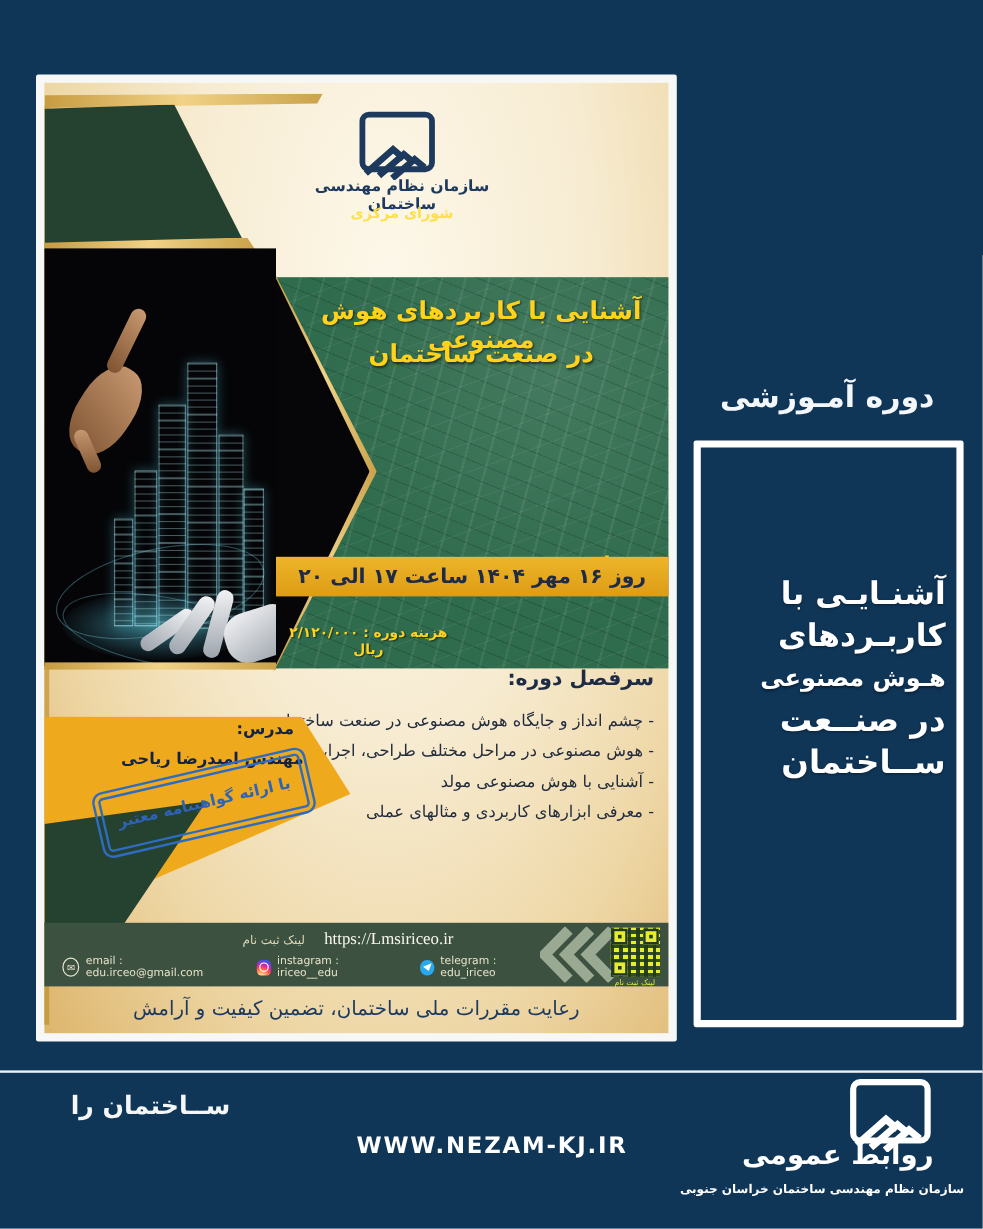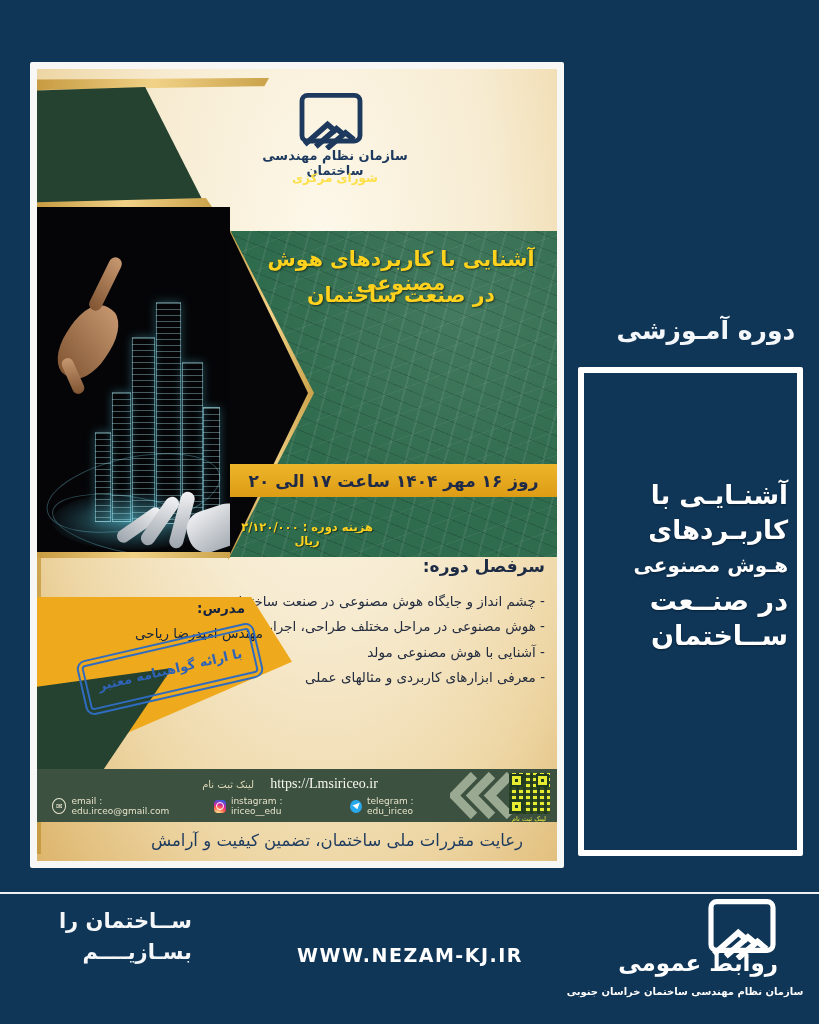--- a/index.html
+++ b/index.html
@@ -67,21 +67,21 @@
   
   .syll-title{left:345px;top:556px;width:200px;font-size:17px;font-weight:bold;color:#1d2b45;}
   .syllabus{left:45px;top:589px;width:500px;font-size:13.5px;line-height:25.4px;color:#232c3f;}
 
   
   .gold-wedge{left:37px;top:597px;width:255px;height:175px;background:#efa91c;
     clip-path:polygon(0 0,84% 0,100% 37%,0 100%);}
   .green-wedge{left:37px;top:668px;width:135px;height:104px;background:#24422f;
     clip-path:polygon(0 18%,100% 0,48% 100%,0 100%);}
   .modares-label{left:45px;top:600px;width:200px;font-size:13.5px;font-weight:bold;color:#14233f;}
-  .modares-name{left:55px;top:625px;width:208px;font-size:13.5px;font-weight:normal;color:#14233f;}
+  .modares-name{left:45px;top:625px;width:208px;font-size:13.5px;font-weight:bold;color:#14233f;}
   .stamp{left:84px;top:646px;width:168px;height:42px;transform:rotate(-13deg);
     border:2px solid #2f6cc0;outline:2px solid #2f6cc0;outline-offset:3px;border-radius:4px;
     display:flex;align-items:center;justify-content:center;
     color:#2e63b8;font-weight:bold;font-size:13px;}
 
   
   .reg-bar{left:37px;top:769px;width:520px;height:53px;background:#3d5140;}
   .reg-row1{left:150px;top:774px;width:280px;height:20px;display:flex;align-items:center;justify-content:center;gap:16px;}
   .reg-link-label{font-size:10px;color:#ddd8b8;}
   .reg-url{font-size:14px;color:#f7f7ee;font-family:"Liberation Serif","DejaVu Serif",serif;}
@@ -94,24 +94,24 @@
   .ic-tg{width:13px;height:13px;border-radius:50%;background:#29a9eb;display:flex;align-items:center;justify-content:center;}
   .ic-tg span{width:8px;height:8px;background:#fff;clip-path:polygon(5% 45%,95% 10%,65% 90%);display:block;}
   .chevrons{left:450px;top:772px;width:64px;height:47px;}
   .qr{left:509px;top:773px;width:41px;height:41px;background:#e8ec30;
     background-image:
       repeating-linear-gradient(90deg,rgba(31,58,34,.95) 0 3px,transparent 3px 7px),
       repeating-linear-gradient(0deg,rgba(31,58,34,.9) 0 3px,transparent 3px 6px);}
   .qr i{position:absolute;width:9px;height:9px;border:2px solid #1f3a22;background:#e8ec30;display:flex;align-items:center;justify-content:center;}
   .qr i b{width:3px;height:3px;background:#1f3a22;display:block;}
   .qr-caption{left:501px;top:815px;width:56px;text-align:center;font-size:6.5px;color:#dfe43b;}
-  .tagline{left:37px;top:824px;width:520px;text-align:center;font-size:16.5px;color:#1c3a5e;line-height:34px;padding-left:40px;}
-
-  
-  .side-label{left:600px;top:316px;width:212px;text-align:center;font-size:25px;font-weight:bold;color:#f4f7fa;}
+  .tagline{left:37px;top:824px;width:520px;text-align:center;font-size:16.5px;color:#1c3a5e;line-height:34px;}
+
+  
+  .side-label{left:600px;top:316px;width:212px;text-align:left;font-size:25px;font-weight:bold;color:#f4f7fa;}
   .side-box{left:578px;top:367px;width:225px;height:489px;border:6px solid #fff;box-sizing:border-box;border-radius:2px;}
   .side-text{left:592px;top:478px;width:196px;text-align:right;color:#fff;font-weight:bold;line-height:35px;}
   .side-text div{text-shadow:0 1px 2px rgba(0,0,0,.35);}
   .side-text div:nth-child(1),.side-text div:nth-child(2){font-size:26px;}
   .side-text div:nth-child(3){font-size:20px;}
   .side-text div:nth-child(4),.side-text div:nth-child(5){font-size:27px;}
 
   
   .foot-line{left:0;top:892px;width:819px;height:2px;background:#edf1f4;}
   .slogan{left:42px;top:906px;width:150px;text-align:right;font-size:21px;font-weight:bold;color:#f4f6f8;line-height:31px;}
@@ -241,21 +241,20 @@
     <div>آشنـایـی با</div>
     <div>کاربـردهای</div>
     <div>هـوش مصنوعی</div>
     <div>در صنــعت</div>
     <div>ســاختمان</div>
   </div>
 
   <div class="abs foot-line"></div>
   <div class="abs slogan rtl">
     <div>ســاختمان را</div>
-    <div>بسـازیــــم</div>
   </div>
   <div class="abs website ltr">WWW.NEZAM-KJ.IR</div>
   <div class="abs pr-logo">
     <svg viewBox="0 0 100 84" width="76" height="62" fill="none" stroke="currentColor">
       <rect x="8" y="5" width="84" height="66" rx="8" stroke-width="7"></rect>
       <path d="M12 76 L45 47 L58 58" stroke-width="8"></path>
       <path d="M28 79 L58 53 L70 63" stroke-width="8"></path>
       <path d="M44 82 L71 59 L83 69" stroke-width="8"></path>
     </svg>
   </div>

